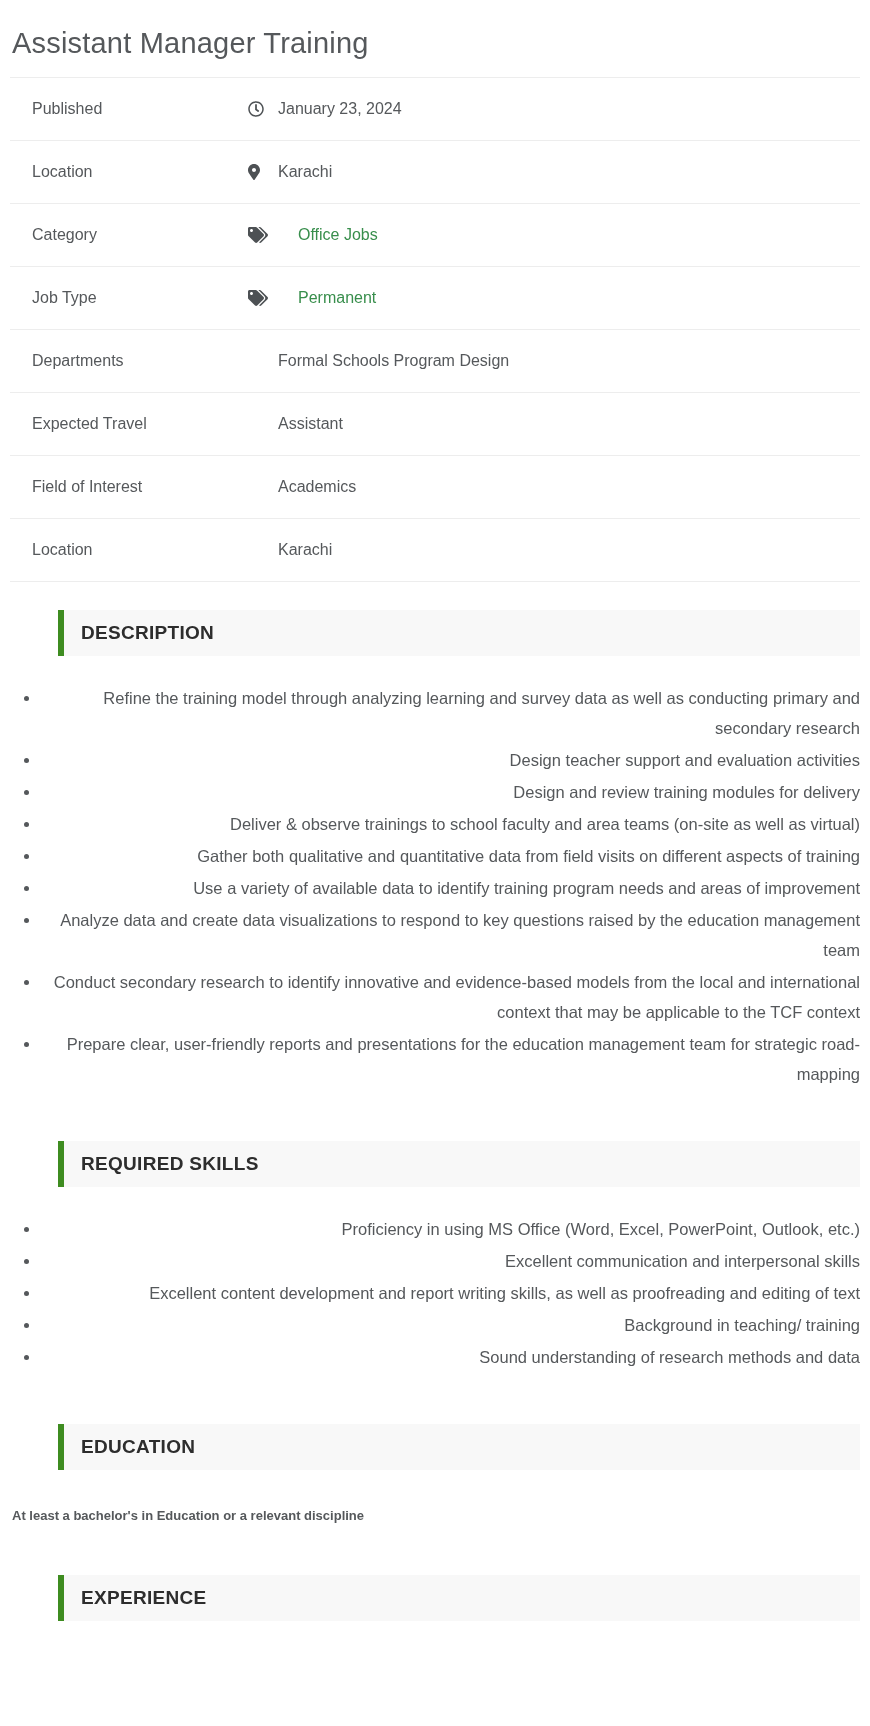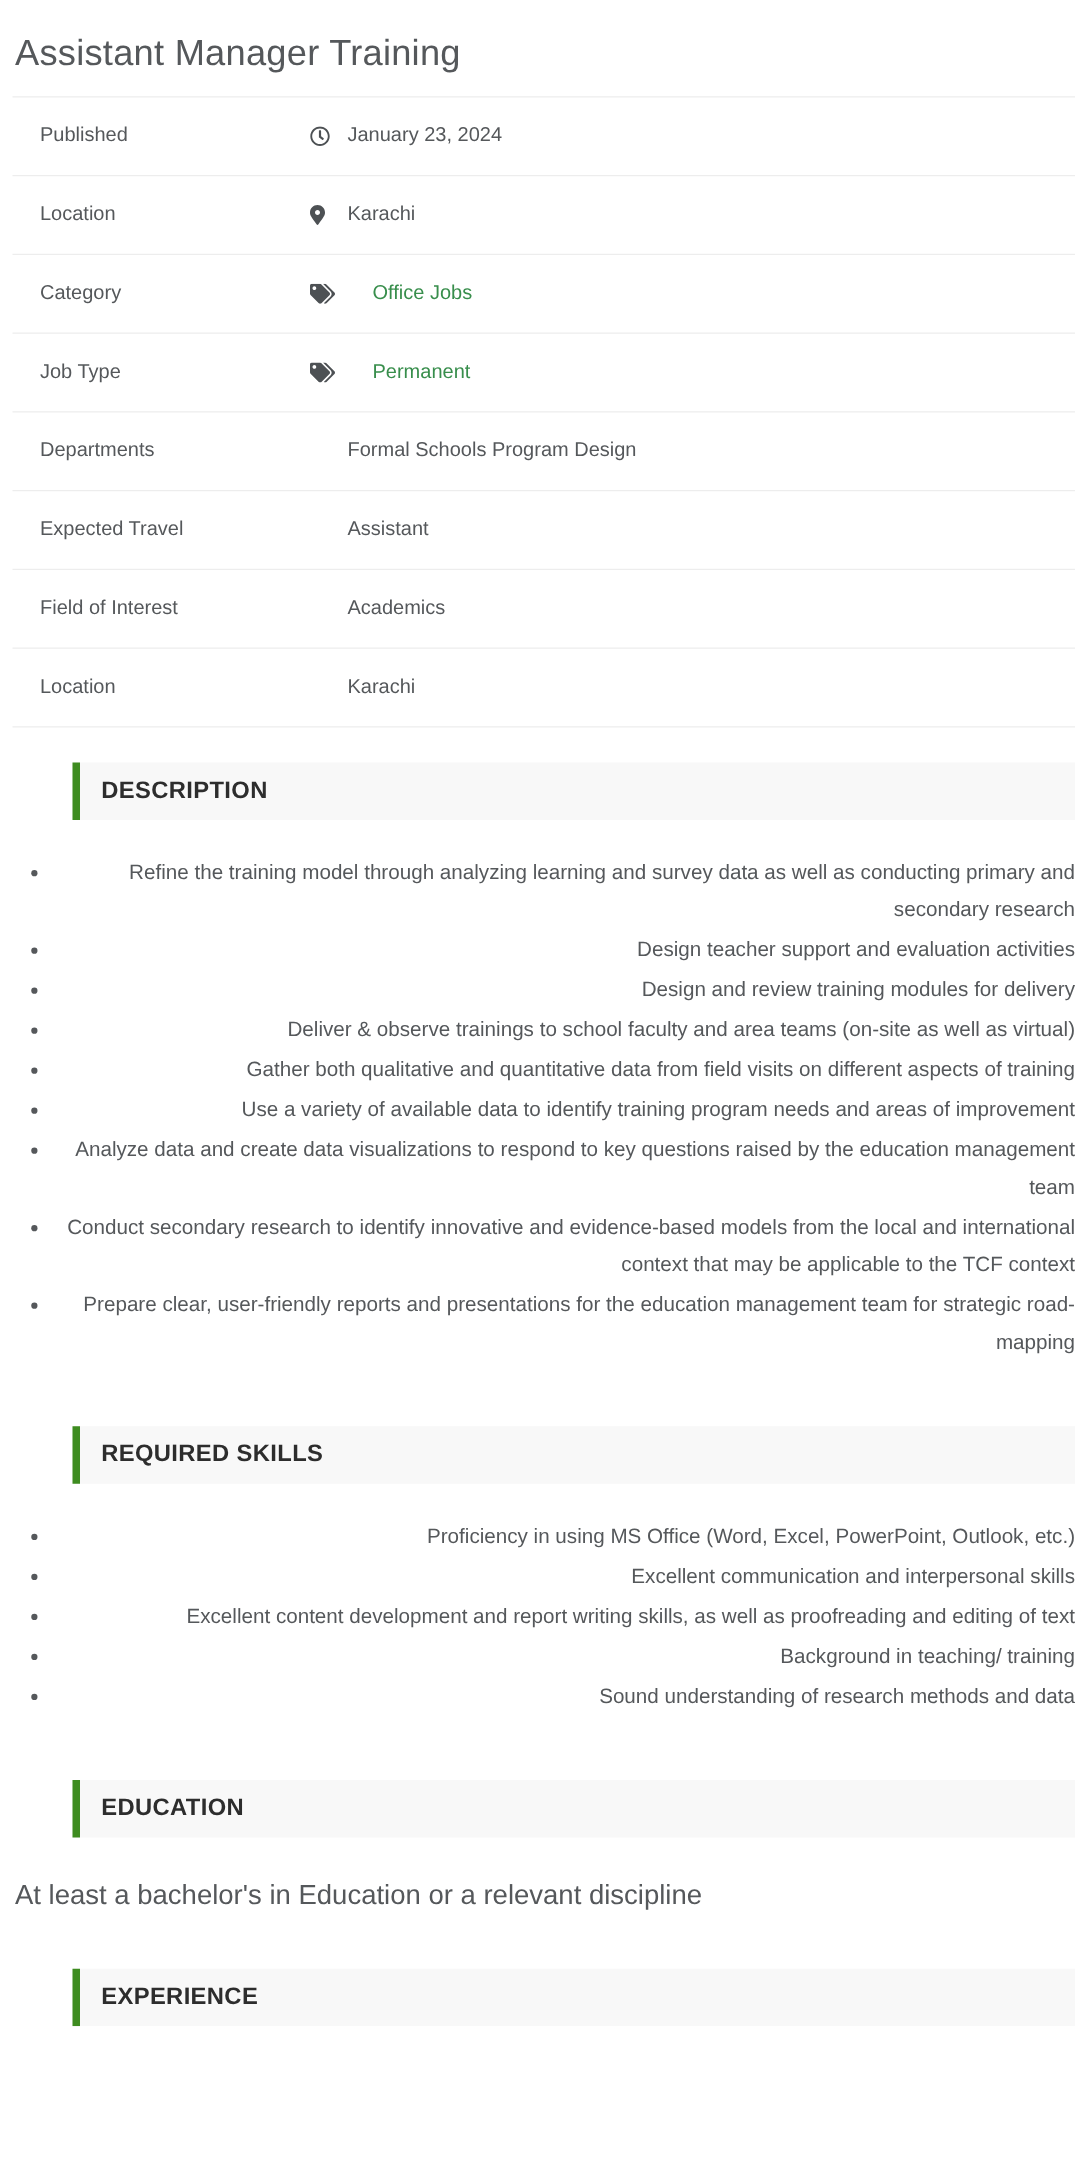--- a/index.html
+++ b/index.html
@@ -76,24 +76,25 @@
     color:var(--text-gray);
   }
   .section-list li{
     font-size:16.5px;
     line-height:30px;
     margin-bottom:2px;
     padding-left:2px;
     text-align:right;
   }
   .section-text{
-    font-size:22px;
+    font-size:13px;
     color:var(--text-gray);
     margin:33px 0 46px 2px;
     line-height:26px;
+    font-weight:bold;
   }
 </style>
 </head>
 <body>
 
 <div class="page">
   <h1 class="page-title">Assistant Manager Training</h1>
   <div class="meta-table" id="meta-table">
       <div class="meta-row">
         <span class="meta-label">Published</span>

